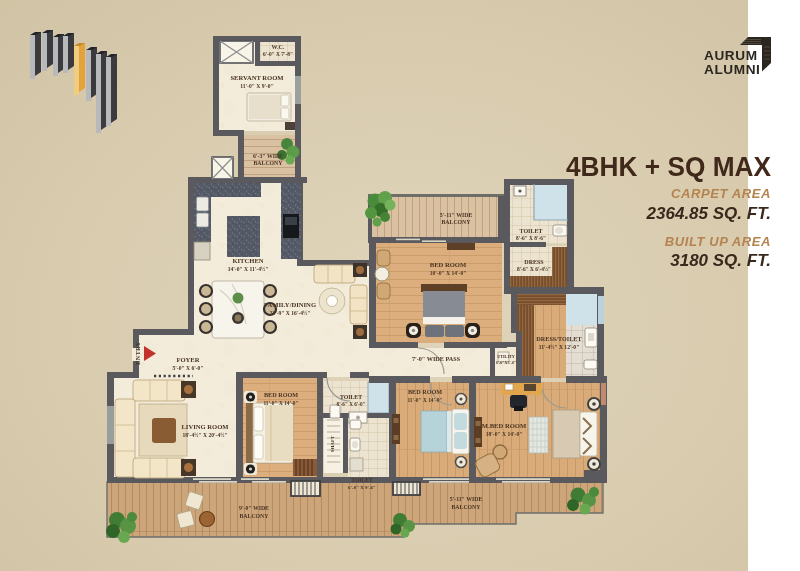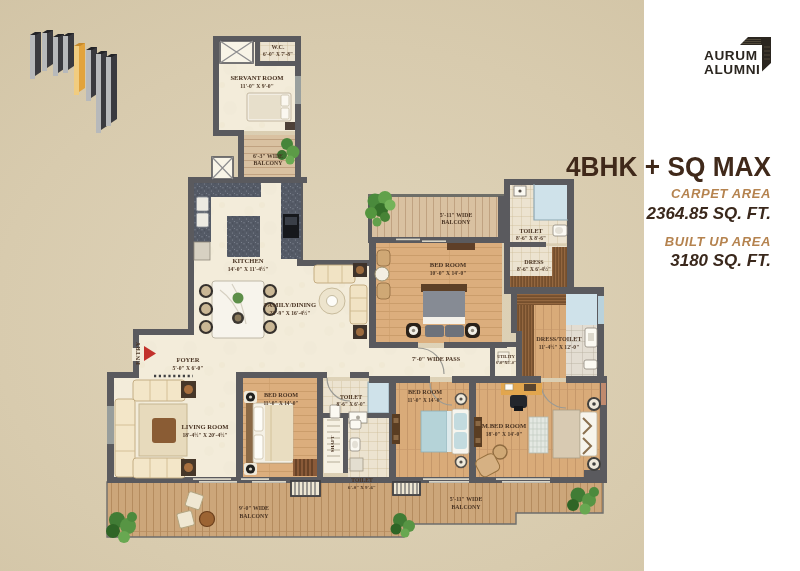--- a/index.html
+++ b/index.html
@@ -1,17 +1,17 @@
 <!DOCTYPE html>
 <html><head>
 <meta charset="utf-8">
 <style>
 html,body{margin:0;padding:0;width:800px;height:571px;overflow:hidden}
 body{font-family:"Liberation Sans",sans-serif}
-.wrap{position:relative;width:644px;height:571px;background:radial-gradient(ellipse 640px 500px at 54% 56%, #e0d5bb 0%, #d8cbae 55%, #cfc1a2 100%)}
+.wrap{position:relative;width:748px;height:571px;background:radial-gradient(ellipse 640px 500px at 54% 56%, #e0d5bb 0%, #d8cbae 55%, #cfc1a2 100%)}
 svg{position:absolute;top:0;left:0}
 </style>
 </head>
 <body>
 <div class="wrap">
 <svg width="800" height="571" viewBox="0 0 800 571">
 <defs>
 <pattern id="woodH" width="60" height="8" patternUnits="userSpaceOnUse">
   <rect width="60" height="8" fill="#dcae7d"></rect>
   <rect y="7" width="60" height="1" fill="#cb9d6b"></rect>

